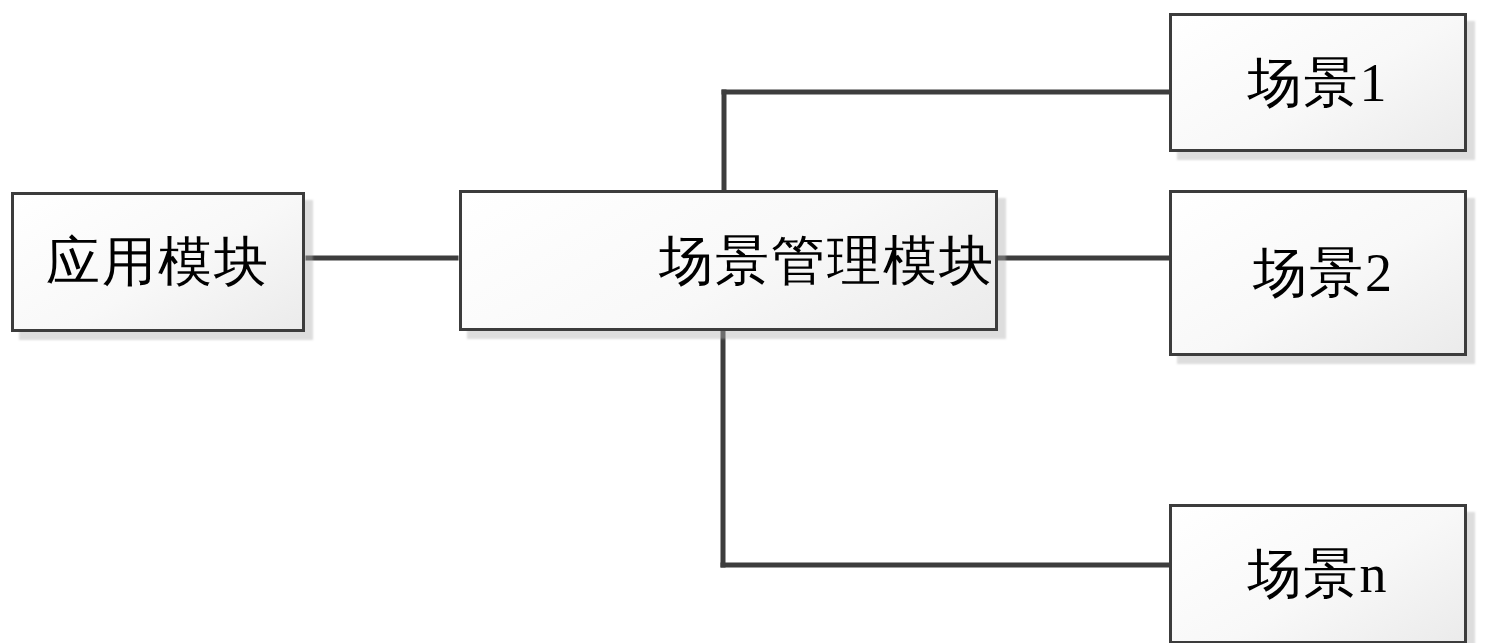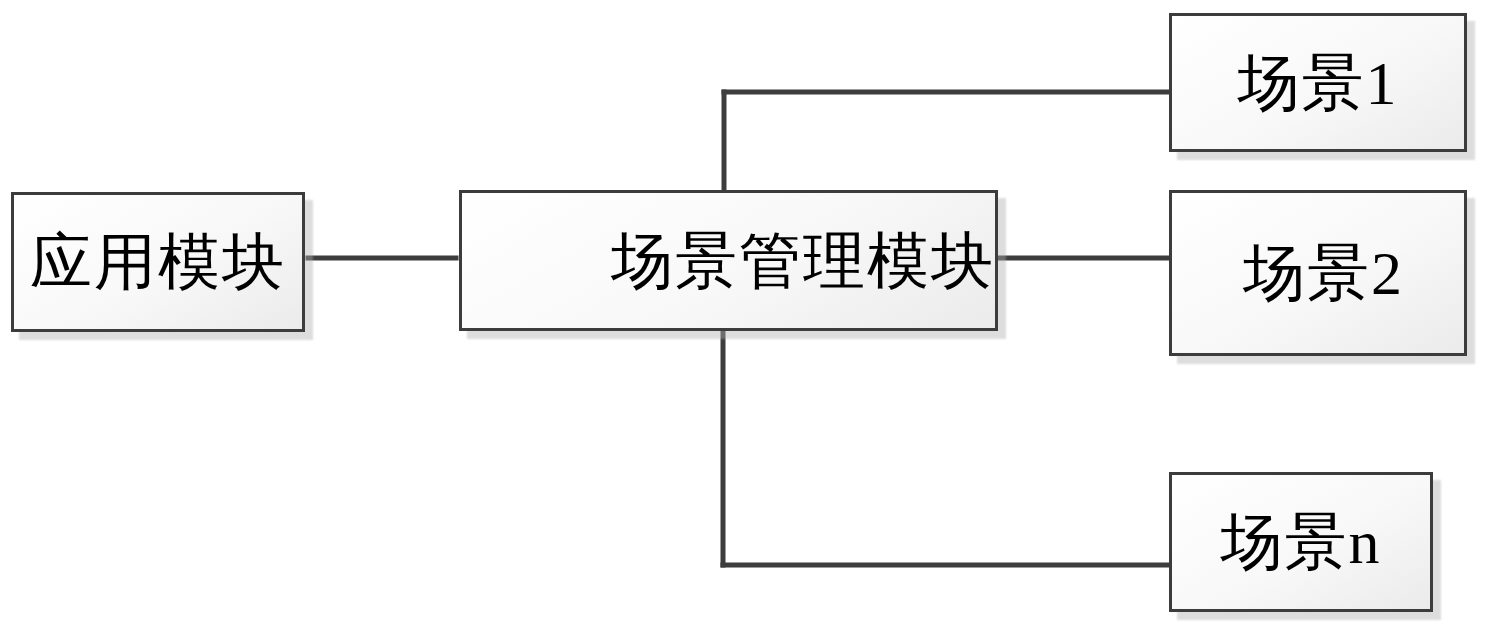--- a/index.html
+++ b/index.html
@@ -30,31 +30,31 @@
   }
   .node {
     position: absolute;
     box-sizing: border-box;
     border: 3px solid #3c3c3c;
     background: linear-gradient(150deg, #ffffff 0%, #f8f8f8 55%, #ebebeb 100%);
     box-shadow: 8px 8px 2px rgba(175, 175, 175, 0.42);
     display: flex;
     align-items: center;
     justify-content: center;
-    font-size: 62px;
+    font-size: 54px;
     line-height: 1;
     letter-spacing: 2px;
     color: #000000;
     white-space: nowrap;
   }
   #node-app      { left: 11px;   top: 192px; width: 294px; height: 140px; }
   #node-manager  { left: 459px;  top: 190px; width: 539px; height: 141px; justify-content: flex-end; }
   #node-scene1   { left: 1169px; top: 13px;  width: 298px; height: 139px; }
   #node-scene2   { left: 1169px; top: 190px; width: 298px; height: 166px; padding-left: 11px; }
-  #node-scene-n  { left: 1169px; top: 472px; width: 264px; height: 140px; }
+  #node-scene-n  { left: 1169px; top: 504px; width: 298px; height: 140px; }
 </style>
 </head>
 <body>
 
 <div id="canvas">
 
   <svg id="connector-layer" viewBox="0 0 1488 643" xmlns="http://www.w3.org/2000/svg">
     <defs>
       <marker id="arrowhead" viewBox="0 0 28 34" refX="28" refY="17" markerWidth="28" markerHeight="34" markerUnits="userSpaceOnUse" orient="auto-start-reverse">
         <path d="M0,0 L28,17 L0,34 L7,17 Z" fill="#3d3d3d" stroke="none" style="stroke:none;stroke-width:0"></path>

